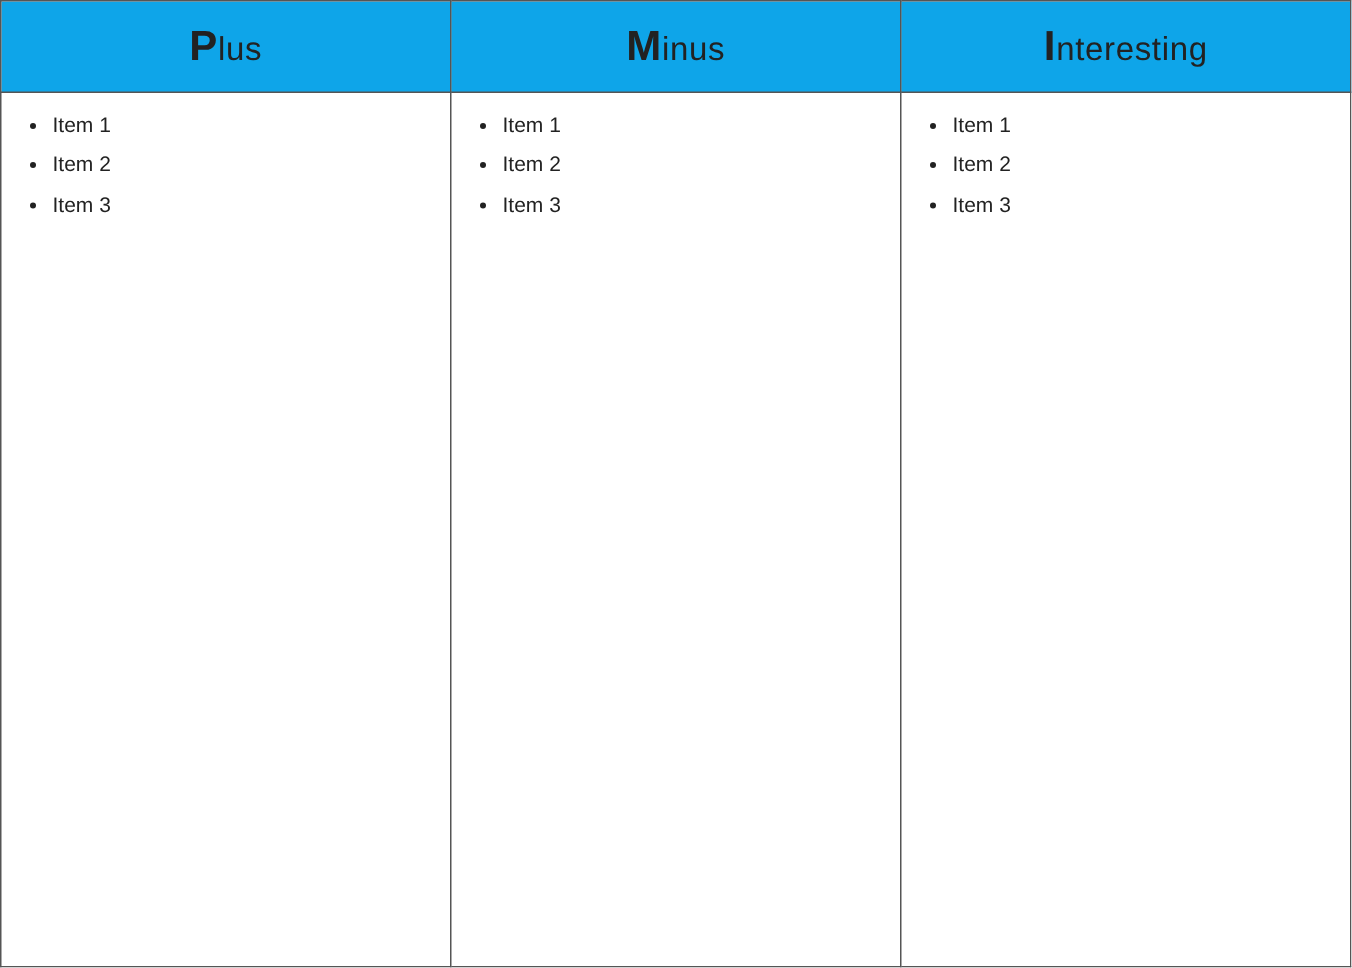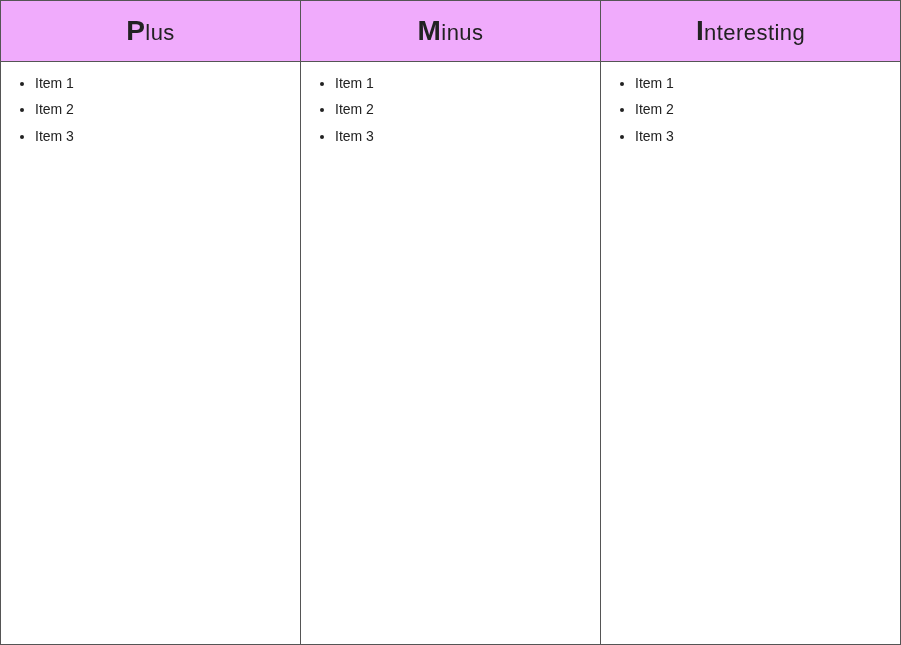--- a/index.html
+++ b/index.html
@@ -22,21 +22,21 @@
 
     .pmi-table {
       width: 901px;
       height: 645px;
       border: 1.5px solid #555;
       border-collapse: collapse;
       table-layout: fixed;
     }
 
     .pmi-table th {
-      background-color: #f0abfc;
+      background-color: #0ea5e9;
       border: 1.5px solid #555;
       padding: 14px 10px;
       text-align: center;
       font-size: 22px;
       font-weight: normal;
       letter-spacing: 0.02em;
     }
 
     .pmi-table th .first-letter {
       font-weight: bold;

